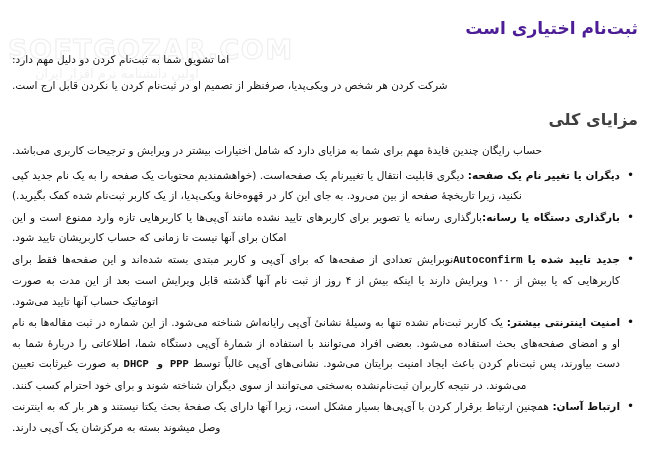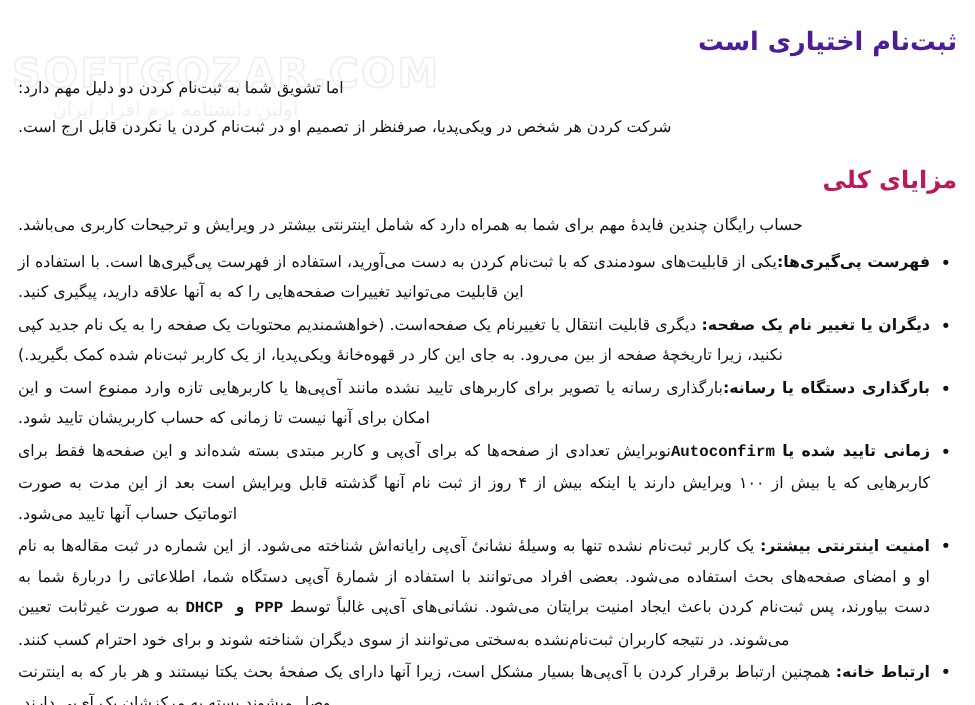--- a/index.html
+++ b/index.html
@@ -66,21 +66,21 @@
     text-align: right;
     line-height: 1.2;
     color: #4c1d95;
   }
   h2.doc-heading {
     font-size: 16px;
     font-weight: bold;
     margin: 15px 0 10px 0;
     text-align: right;
     line-height: 1.2;
-    color: #be185d;
+    color: #404040;
   }
 
   p.para {
     font-size: 10.5px;
     line-height: 1.95;
     margin: 0 0 5px 0;
     text-align: justify;
     text-align-last: left;
     color: #111;
   }
@@ -129,42 +129,39 @@
 
 <div class="page">
 
   <h1 class="doc-heading">ثبت‌نام اختیاری است</h1>
 
   <p class="para">اما تشویق شما به ثبت‌نام کردن دو دلیل مهم دارد:</p>
   <p class="para">شرکت کردن هر شخص در ویکی‌پدیا، صرفنظر از تصمیم او در ثبت‌نام کردن یا نکردن قابل ارج است.</p>
 
   <h2 class="doc-heading">مزایای کلی</h2>
 
-  <p class="para">حساب رایگان چندین فایدهٔ مهم برای شما به همراه دارد که شامل اینترنتی بیشتر در ویرایش و ترجیحات کاربری می‌باشد.</p>
+  <p class="para">حساب رایگان چندین فایدهٔ مهم برای شما به مزایای دارد که شامل اختیارات بیشتر در ویرایش و ترجیحات کاربری می‌باشد.</p>
 
   <ul class="bullets">
 
-    <li>
-      <span class="b-term">فهرست پی‌گیری‌ها:</span><span>یکی از قابلیت‌های سودمندی که با ثبت‌نام کردن به دست می‌آورید، استفاده از فهرست پی‌گیری‌ها است. با استفاده از این قابلیت می‌توانید تغییرات صفحه‌هایی را که به آنها علاقه دارید، پیگیری کنید.</span>
-    </li>
 
     <li>
       <span class="b-term">دیگران یا تغییر نام یک صفحه:</span> <span>دیگری قابلیت انتقال یا تغییرنام یک صفحه‌است. (خواهشمندیم محتویات یک صفحه را به یک نام جدید کپی نکنید، زیرا تاریخچهٔ صفحه از بین می‌رود. به جای این کار در قهوه‌خانهٔ ویکی‌پدیا، از یک کاربر ثبت‌نام شده کمک بگیرید.)</span>
     </li>
 
     <li>
       <span class="b-term">بارگذاری دستگاه یا رسانه:</span><span>بارگذاری رسانه یا تصویر برای کاربرهای تایید نشده مانند آی‌پی‌ها یا کاربرهایی تازه وارد ممنوع است و این امکان برای آنها نیست تا زمانی که حساب کاربریشان تایید شود.</span>
     </li>
 
     <li>
-      <span class="b-term">زمانی تایید شده یا </span><span class="latin">Autoconfirm</span><span>نوبرایش تعدادی از صفحه‌ها که برای آی‌پی و کاربر مبتدی بسته شده‌اند و این صفحه‌ها فقط برای کاربرهایی که یا بیش از ۱۰۰ ویرایش دارند یا اینکه بیش از ۴ روز از ثبت نام آنها گذشته قابل ویرایش است بعد از این مدت به صورت اتوماتیک حساب آنها تایید می‌شود.</span>
+      <span class="b-term">جدید تایید شده یا </span><span class="latin">Autoconfirm</span><span>نوبرایش تعدادی از صفحه‌ها که برای آی‌پی و کاربر مبتدی بسته شده‌اند و این صفحه‌ها فقط برای کاربرهایی که یا بیش از ۱۰۰ ویرایش دارند یا اینکه بیش از ۴ روز از ثبت نام آنها گذشته قابل ویرایش است بعد از این مدت به صورت اتوماتیک حساب آنها تایید می‌شود.</span>
     </li>
 
     <li>
       <span class="b-term">امنیت اینترنتی بیشتر:</span> <span>یک کاربر ثبت‌نام نشده تنها به وسیلهٔ نشانیٔ آی‌پی رایانه‌اش شناخته می‌شود. از این شماره در ثبت مقاله‌ها به نام او و امضای صفحه‌های بحث استفاده می‌شود. بعضی افراد می‌توانند با استفاده از شمارهٔ آی‌پی دستگاه شما، اطلاعاتی را دربارهٔ شما به دست بیاورند، پس ثبت‌نام کردن باعث ایجاد امنیت برایتان می‌شود. نشانی‌های آی‌پی غالباً توسط </span><span class="latin">DHCP و PPP</span><span> به صورت غیرثابت تعیین می‌شوند. در نتیجه کاربران ثبت‌نام‌نشده به‌سختی می‌توانند از سوی دیگران شناخته شوند و برای خود احترام کسب کنند.</span>
     </li>
 
     <li>
-      <span class="b-term">ارتباط خانه:</span> <span>همچنین ارتباط برقرار کردن با آی‌پی‌ها بسیار مشکل است، زیرا آنها دارای یک صفحهٔ بحث یکتا نیستند و هر بار که به اینترنت وصل میشوند بسته به مرکزشان یک آی‌پی دارند.</span>
+      <span class="b-term">ارتباط آسان:</span> <span>همچنین ارتباط برقرار کردن با آی‌پی‌ها بسیار مشکل است، زیرا آنها دارای یک صفحهٔ بحث یکتا نیستند و هر بار که به اینترنت وصل میشوند بسته به مرکزشان یک آی‌پی دارند.</span>
     </li>
 
   </ul>
 </div>
 
 </body></html>

